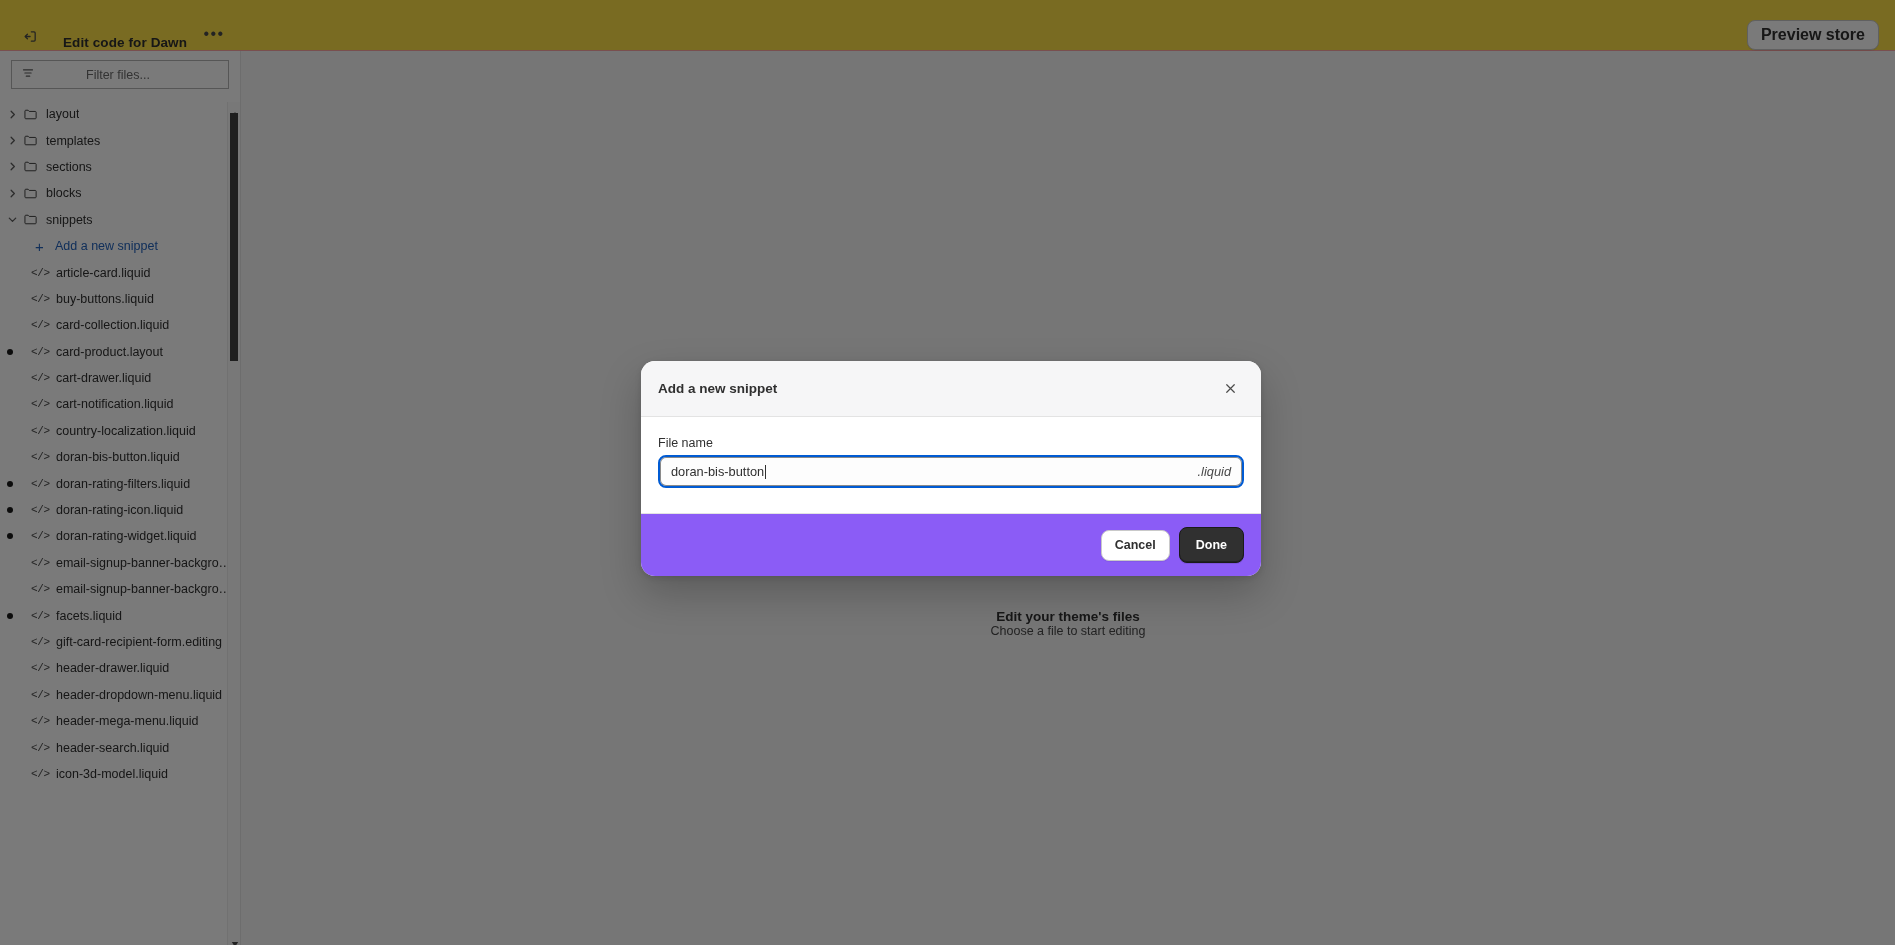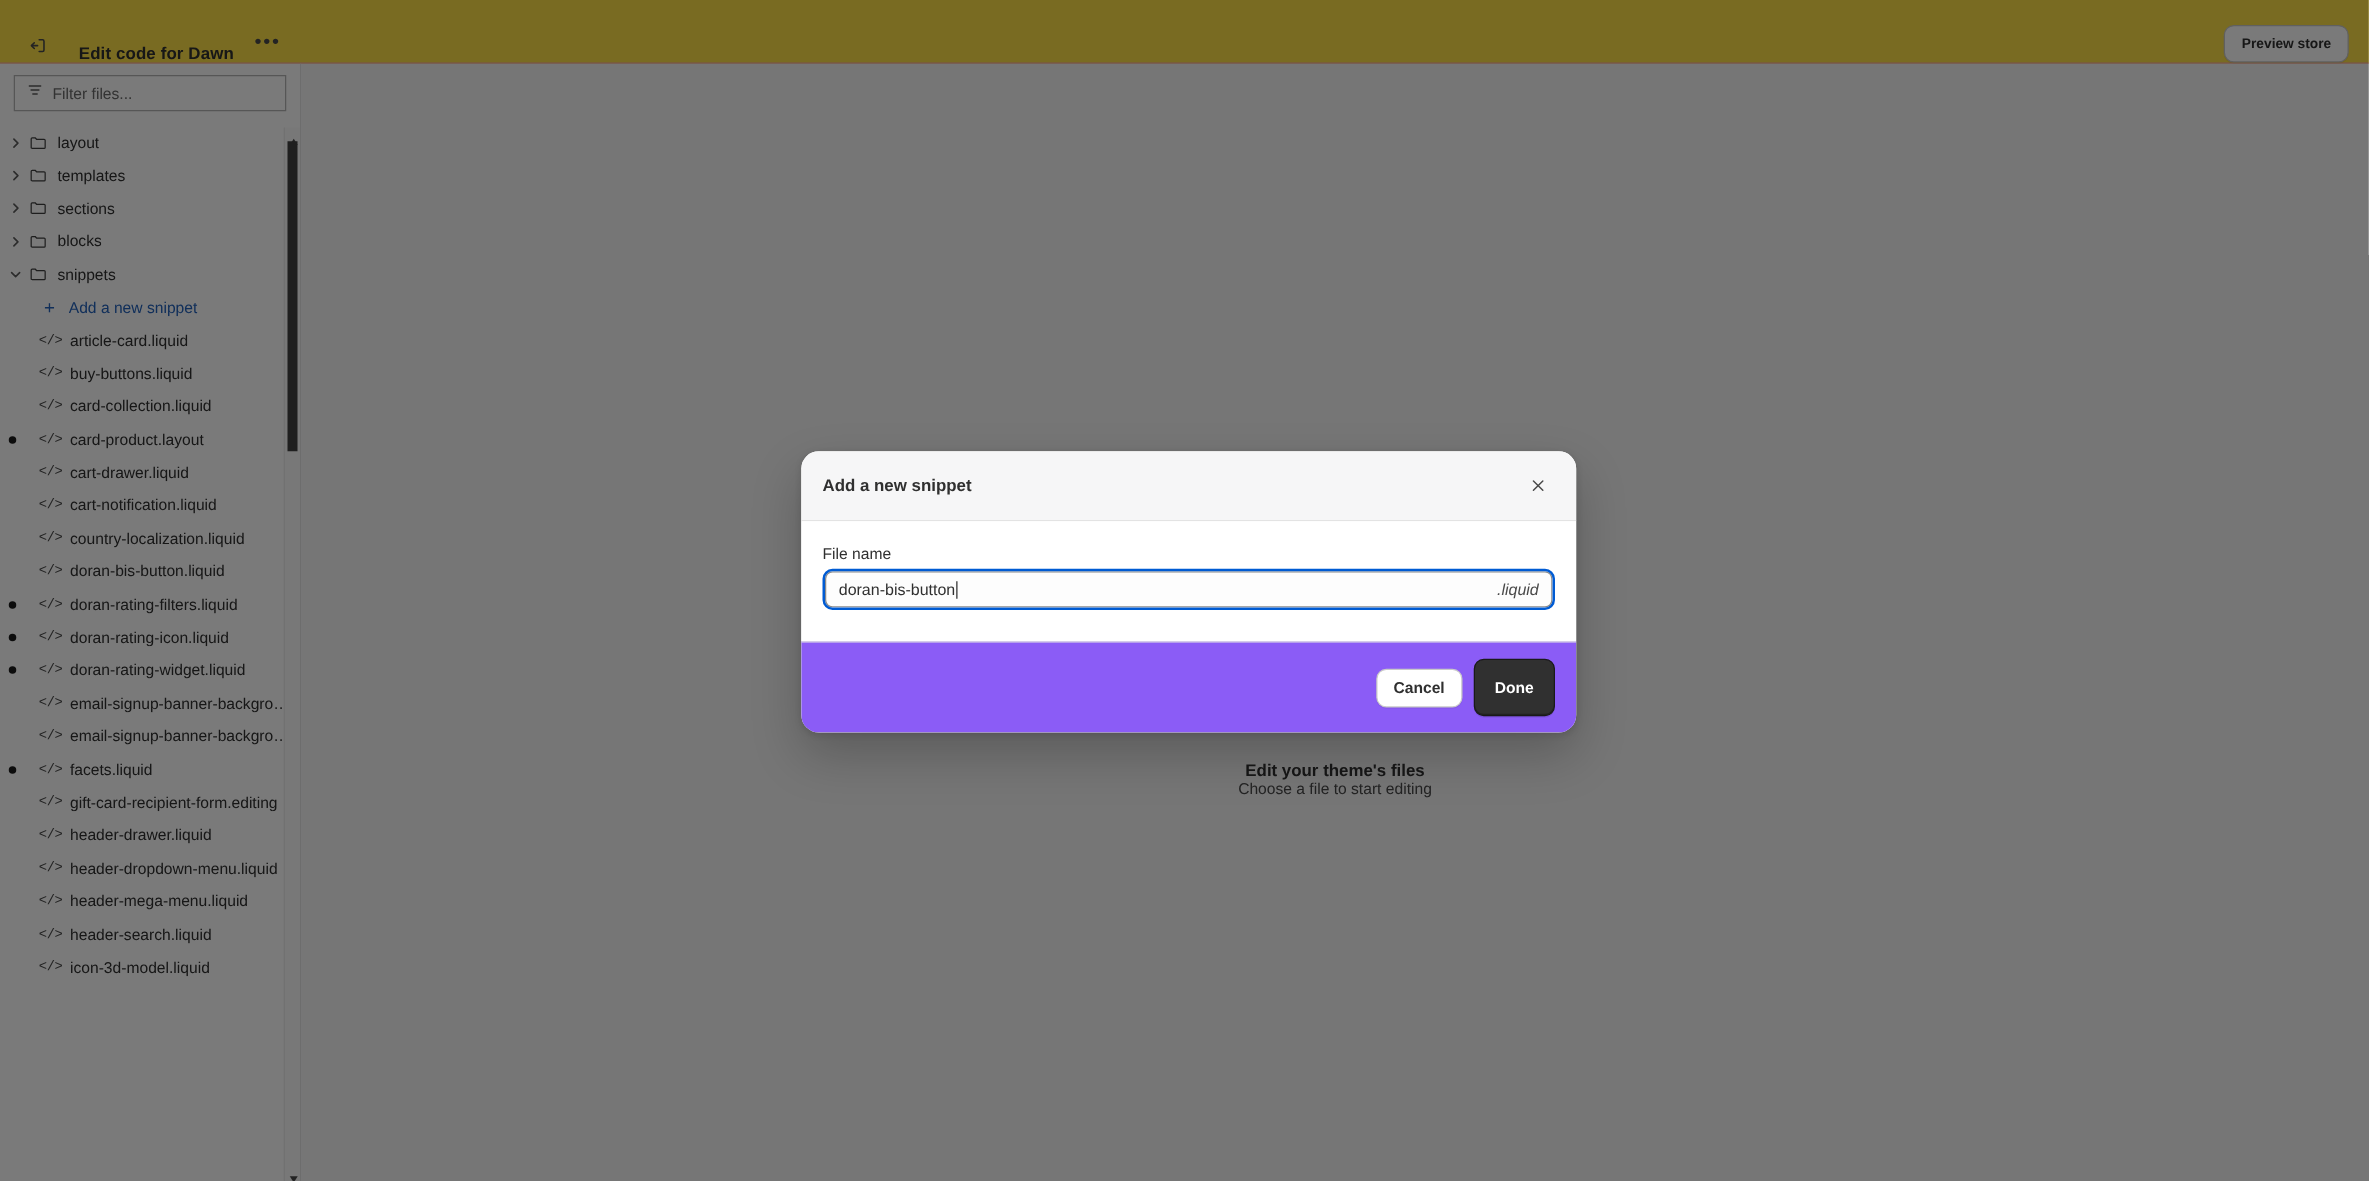--- a/index.html
+++ b/index.html
@@ -36,38 +36,39 @@
     margin-left: 14px; width: 26px; height: 26px; border-radius: 7px;
     display: flex; align-items: center; justify-content: center;
     cursor: pointer; color: #4a4a4a; font-size: 16px; line-height: 0;
     letter-spacing: 1.4px; padding-bottom: 6px;
   }
   .topbar-spacer { flex: 1 1 auto; }
   .preview-btn {
     height: 30px; padding: 0 13px;
     border: 1px solid #c9c9c9; border-radius: 8px;
     background: #ffffff; color: #303030;
-    font-size: 11px; font-weight: 600;
+    font-size: 16px; font-weight: 600;
     font-family: "Liberation Sans", sans-serif;
     display: flex; align-items: center; cursor: pointer;
     box-shadow: 0 1px 0 rgba(0,0,0,0.05);
   }
 
   
   .sidebar {
     position: absolute; top: 51px; left: 0; width: 241px; bottom: 0;
     background: #ffffff;
     border-right: 1px solid #e3e3e3;
     overflow: hidden;
   }
   .filter-wrap { padding: 9px 11px 6px 11px; }
   .filter-box {
     height: 29px; border: 1px solid #b5b5b5; border-radius: 0;
     display: flex; align-items: center; padding: 0 9px;
     background: #ffffff;
+    gap: 44px;
   }
   .filter-input {
     border: 0; outline: 0; background: transparent;
     font-size: 12.5px; color: #616161;
     font-family: "Liberation Sans", sans-serif;
     margin-left: 7px; width: 100%;
   }
   .filter-input::placeholder { color: #6b6b6b; }
 
   .tree { padding-top: 6px; }
@@ -186,21 +187,21 @@
     background: #8b5cf6;
   }
   .btn-cancel {
     height: 31px; padding: 0 13px; border-radius: 8px;
     border: 1px solid #c9c9c9; background: #ffffff;
     font-size: 12.5px; font-weight: 600; color: #303030;
     font-family: "Liberation Sans", sans-serif;
     cursor: pointer; box-shadow: 0 1px 0 rgba(0,0,0,0.05);
   }
   .btn-done {
-    height: 46px; padding: 0 16px; border-radius: 8px;
+    height: 36px; padding: 0 16px; border-radius: 8px;
     border: 1px solid #1a1a1a; background: #303030;
     font-size: 12.5px; font-weight: 600; color: #ffffff;
     font-family: "Liberation Sans", sans-serif;
     cursor: pointer;
     box-shadow: inset 0 -1px 0 rgba(0,0,0,0.3), 0 1px 0 rgba(0,0,0,0.1);
   }
 </style>
 </head>
 <body>
 

